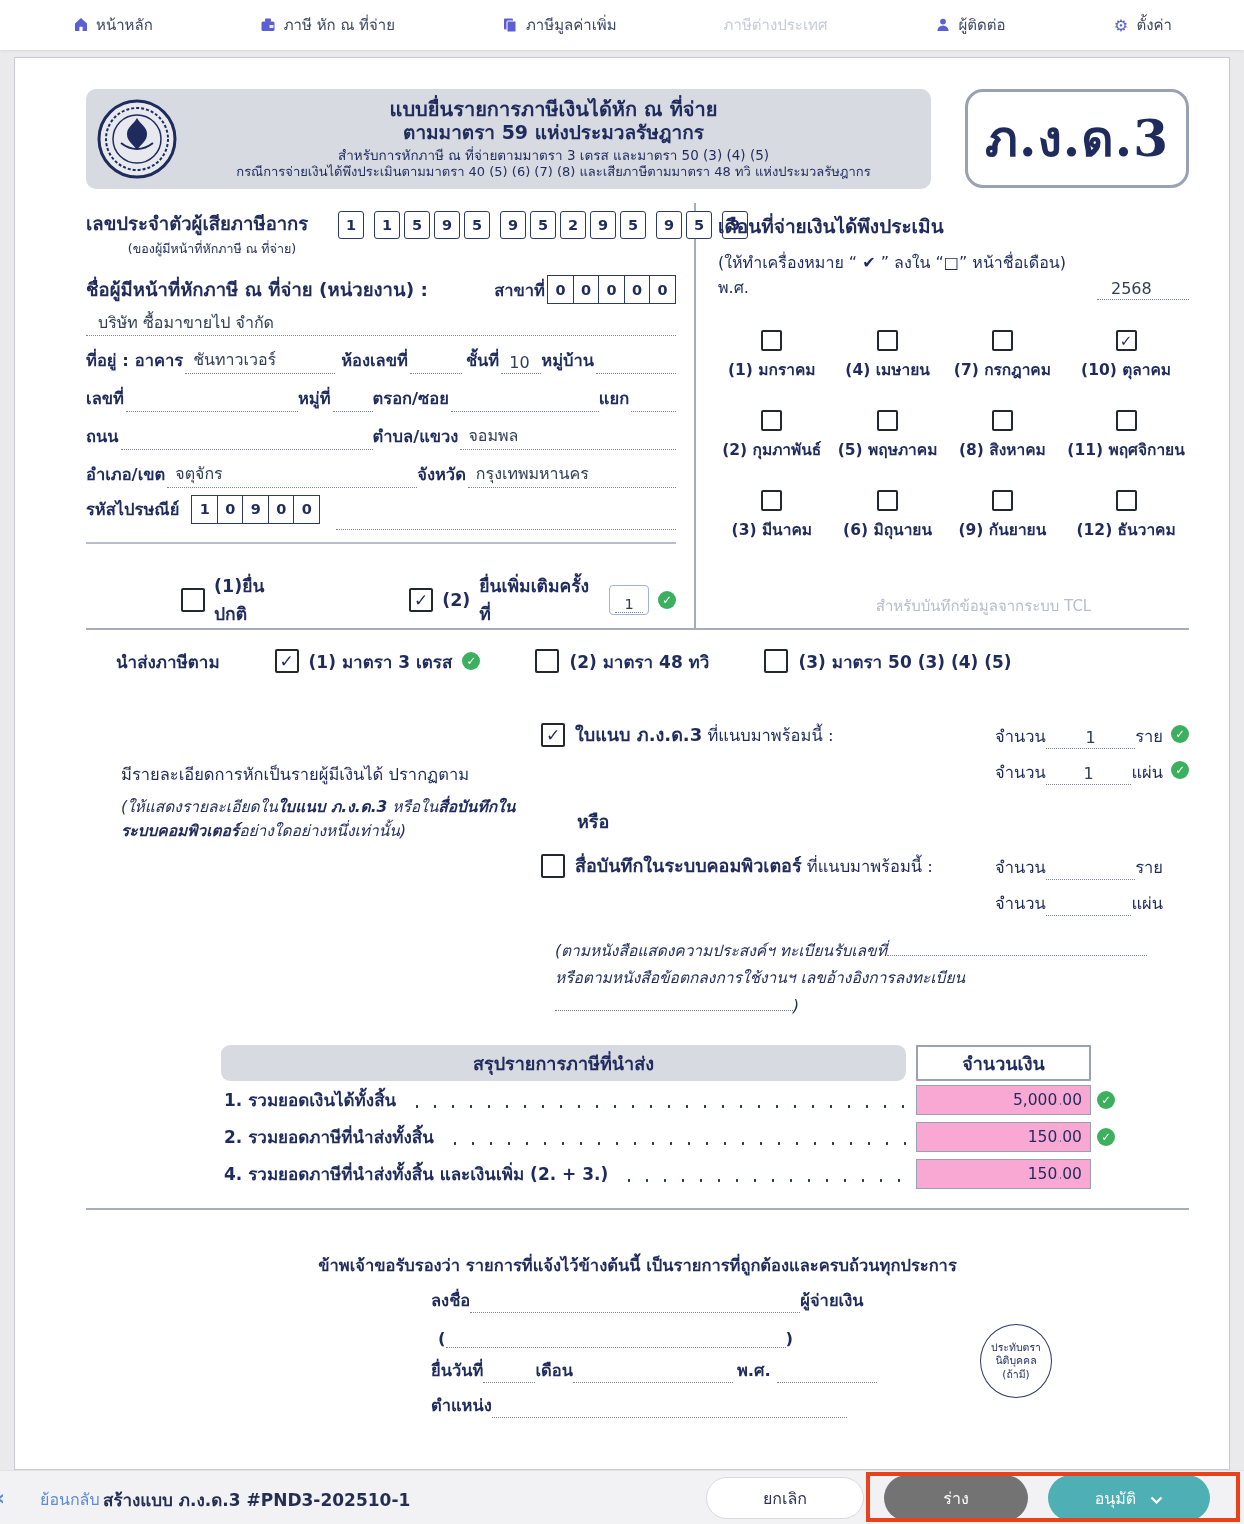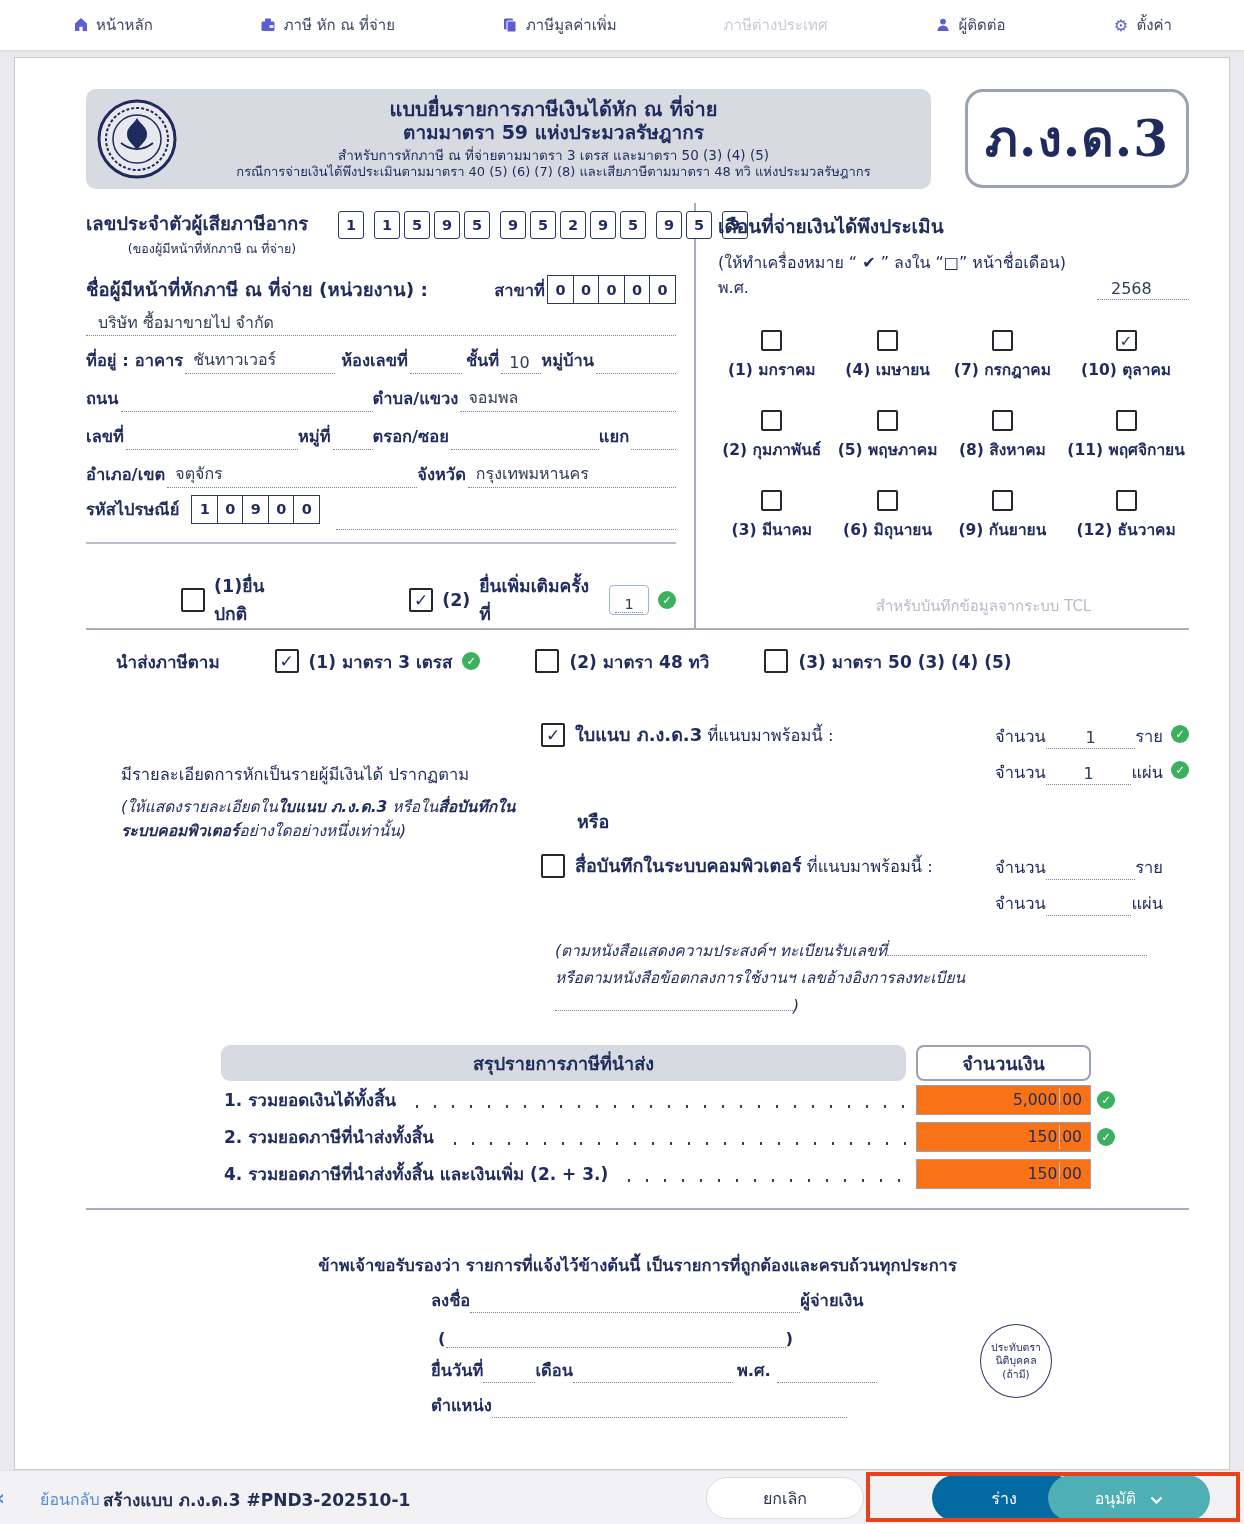--- a/index.html
+++ b/index.html
@@ -100,28 +100,28 @@
   .att-sub{display:flex;justify-content:flex-end;margin-top:10px;}
   .badge-col{width:26px;flex:none;display:flex;justify-content:flex-end;padding-top:2px;}
   .or-label{font-size:18px;font-weight:bold;margin:22px 0 18px 36px;}
   .registry{margin-top:22px;padding-left:14px;font-size:15.5px;font-style:italic;line-height:1.8;}
   .registry .dot{display:inline-block;vertical-align:baseline;height:14px;}
   
   .summary{width:1035px;margin-top:24px;}
   .sum-head{display:flex;align-items:center;}
   .sum-head-left{margin-left:135px;width:685px;height:36px;background:#d7dae1;border-radius:9px;
     display:flex;align-items:center;justify-content:center;font-size:18px;font-weight:bold;box-sizing:border-box;}
-  .sum-head-right{width:175px;height:36px;margin-left:10px;border:2px solid #9aa2b1;border-radius:8px;
+  .sum-head-right{width:175px;height:36px;margin-left:10px;border:2px solid #9aa2b1;border-radius:1px;
     display:flex;align-items:center;justify-content:center;font-size:18px;font-weight:bold;background:#fff;box-sizing:border-box;}
   .sum-row{display:flex;align-items:center;height:37px;}
   .sum-label{margin-left:138px;font-size:17px;font-weight:600;flex:none;}
   .sum-dots{flex:1;height:3px;margin:14px 10px 0 12px;
     background-image:radial-gradient(circle,#2a3550 1.1px,transparent 1.3px);
     background-size:18px 3px;background-repeat:repeat-x;}
-  .amount-box{position:relative;width:175px;height:30px;border:1px solid #9aa2b1;background:#f97316;flex:none;
+  .amount-box{position:relative;width:175px;height:30px;border:1px solid #9aa2b1;background:#f9a8d4;flex:none;
     display:flex;align-items:center;justify-content:flex-end;padding-right:8px;font-size:15.5px;box-sizing:border-box;}
   .amount-box::after{content:"";position:absolute;right:30px;top:2px;bottom:2px;width:1px;background:#c4c9d2;}
   .amount-box.hl{background:#d9ecfb;border-color:#bed5ea;color:#5b9bd5;}
   .sum-badge{width:30px;flex:none;display:flex;justify-content:center;}
   
   .certify{position:relative;margin-top:42px;height:240px;}
   .cert-text{text-align:center;font-size:16.5px;font-weight:600;}
   .sig-row{display:flex;align-items:flex-end;margin-left:345px;height:35px;font-size:16.5px;font-weight:600;}
   .sig-row:first-of-type{margin-top:30px;}
   .sig-row .dot{height:22px;}
@@ -129,21 +129,21 @@
     border-radius:50%;display:flex;flex-direction:column;align-items:center;justify-content:center;
     font-size:10.5px;line-height:1.3;text-align:center;}
   
   .footer{position:relative;height:54px;margin-top:0;background:#f2f2f4;border-top:1px solid #e2e2e6;}
   .back-chevron{position:absolute;left:-4px;top:14px;color:#5a8bd6;font-size:22px;font-weight:bold;}
   .back-link{position:absolute;left:40px;top:16px;color:#5a8bd6;font-size:16px;cursor:pointer;}
   .doc-title{position:absolute;left:103px;top:15px;color:#232e52;font-size:17px;font-weight:bold;}
   .btn{position:absolute;display:flex;align-items:center;justify-content:center;border-radius:23px;
     font-size:16px;cursor:pointer;box-sizing:border-box;}
   .btn-cancel{left:706px;top:6px;width:158px;height:42px;background:#fff;border:1.5px solid #d9dbe3;color:#2a3550;}
-  .btn-draft{left:932px;top:4px;width:144px;height:46px;background:#0369a1;color:#fff;}
+  .btn-draft{left:884px;top:4px;width:144px;height:46px;background:#737373;color:#fff;}
   .btn-approve{left:1048px;top:4px;width:162px;height:46px;background:#4eafb4;color:#fff;gap:14px;}
   .annotation-box{position:absolute;left:866px;top:1px;width:374px;height:50px;border:4px solid #e8421d;
     box-sizing:border-box;pointer-events:none;}
   .chev-down svg{width:13px;height:8px;stroke:#fff;stroke-width:2.2;fill:none;}
 </style>
 </head>
 <body>
 
 <div class="navbar">
     <div class="nav-item">
@@ -273,37 +273,37 @@
         <span class="dot" style="width:52px"></span>
         <span class="lbl" style="margin-left:4px">ชั้นที่</span>
         <span class="dval" style="width:40px">
             <span class="val">10</span>
           </span>
         <span class="lbl">หมู่บ้าน</span>
         <span class="dot grow"></span>
       </div>
 
       <div class="aline">
-        <span class="lbl">ถนน</span>
-        <span class="dot" style="width:252px"></span>
-        <span class="lbl">ตำบล/แขวง</span>
-        <span class="dval grow">
-            <span class="val">จอมพล</span>
-          </span>
-      </div>
-
-      <div class="aline">
         <span class="lbl">เลขที่</span>
         <span class="dot" style="width:172px"></span>
         <span class="lbl">หมู่ที่</span>
         <span class="dot" style="width:40px"></span>
         <span class="lbl">ตรอก/ซอย</span>
         <span class="dot" style="width:148px"></span>
         <span class="lbl">แยก</span>
         <span class="dot grow"></span>
+      </div>
+
+      <div class="aline">
+        <span class="lbl">ถนน</span>
+        <span class="dot" style="width:252px"></span>
+        <span class="lbl">ตำบล/แขวง</span>
+        <span class="dval grow">
+            <span class="val">จอมพล</span>
+          </span>
       </div>
 
       <div class="aline">
         <span class="lbl">อำเภอ/เขต</span>
         <span class="dval" style="width:250px">
             <span class="val">จตุจักร</span>
           </span>
         <span class="lbl">จังหวัด</span>
         <span class="dval grow">
             <span class="val">กรุงเทพมหานคร</span>

